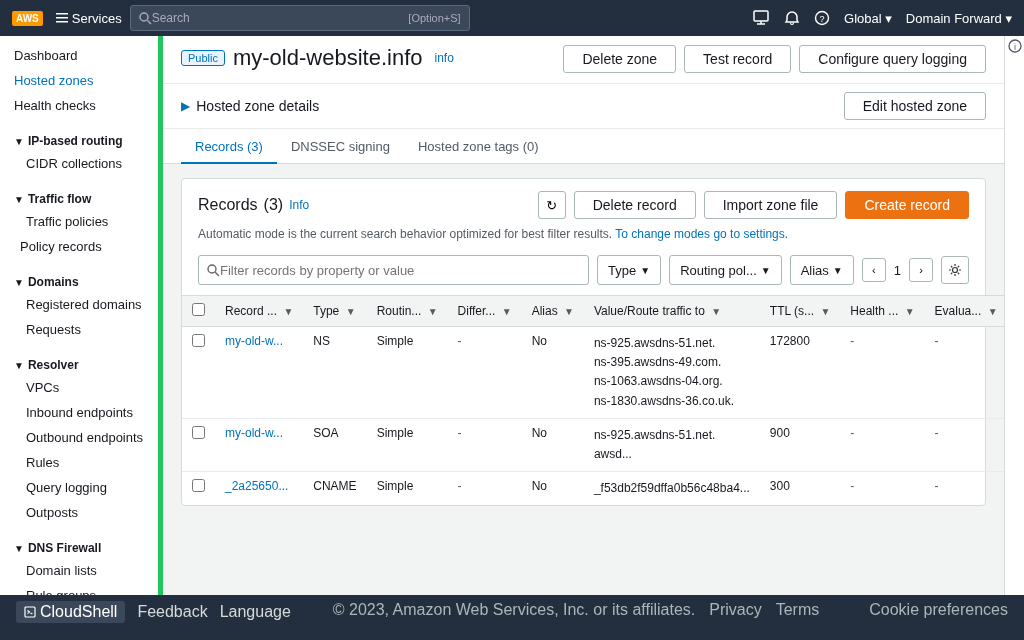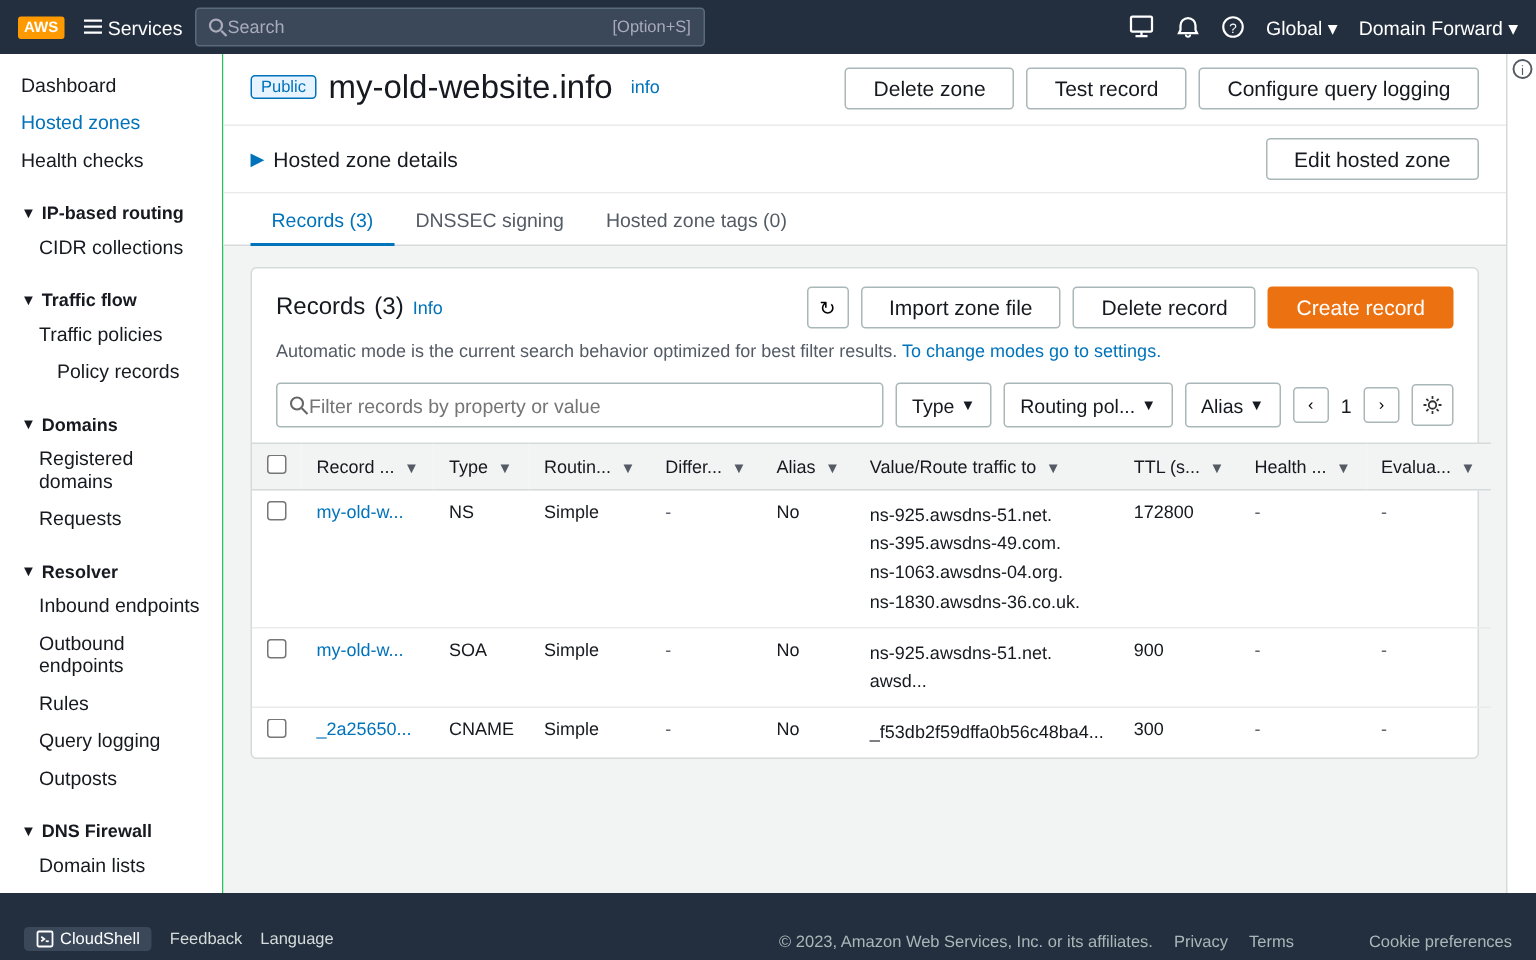--- a/index.html
+++ b/index.html
@@ -49,23 +49,23 @@
       outline: none;
       flex: 1;
     }
     .top-nav .search-bar input::placeholder { color: #aab; }
     .top-nav .search-shortcut { color: #aab; font-size: 11px; margin-left: 4px; }
     .top-nav-right { margin-left: auto; display: flex; align-items: center; gap: 14px; color: #fff; font-size: 13px; }
     .top-nav-right span { cursor: pointer; }
 
     
     .sidebar {
-      width: 149px;
-      background: #fff;
-      border-right: 1px solid #22c55e;
+      width: 163px;
+      background: #fff;
+      border-right: 5px solid #22c55e;
       overflow-y: auto;
       flex-shrink: 0;
       display: flex;
       flex-direction: column;
     }
     .sidebar-header {
       display: flex;
       align-items: center;
       justify-content: space-between;
       padding: 12px 14px 8px;
@@ -349,24 +349,24 @@
       font-size: 14px;
       width: 20px;
       height: 20px;
       display: flex; align-items: center; justify-content: center;
     }
 
     
     .footer {
       background: #232f3e;
       color: #d5dbdb;
-      font-size: 11px;
+      font-size: 16px;
       padding: 6px 16px;
       display: flex;
-      align-items: flex-end;
+      align-items: flex-start;
       justify-content: space-between;
       position: fixed;
       bottom: 0; left: 0; right: 0;
       height: 45px;
     }
     .footer-left { display: flex; align-items: center; gap: 12px; }
     .footer-right { display: flex; gap: 14px; color: #aab7b8; }
     .footer-cloudshell {
       background: #3a4859;
       border-radius: 3px;
@@ -442,37 +442,38 @@
         </div>
         <span class="sidebar-item" style="padding-left:26px">CIDR collections</span>
       </div>
 
       <div class="sidebar-section">
         <div class="sidebar-section-title">
           <span class="arrow">▼</span>
           <span>Traffic flow</span>
         </div>
         <span class="sidebar-item" style="padding-left:26px">Traffic policies</span>
-        <span class="sidebar-item" style="padding-left:38px">Policy records</span>
+        <span class="sidebar-item" style="padding-left:20px">Policy records</span>
       </div>
 
       <div class="sidebar-section">
         <div class="sidebar-section-title">
           <span class="arrow">▼</span>
           <span>Domains</span>
         </div>
         <span class="sidebar-item" style="padding-left:26px">Registered domains</span>
         <span class="sidebar-item" style="padding-left:26px">Requests</span>
       </div>
 
       <div class="sidebar-section">
         <div class="sidebar-section-title">
           <span class="arrow">▼</span>
           <span>Resolver</span>
         </div>
+        <span class="sidebar-item" style="padding-left:26px">VPCs</span>
         <span class="sidebar-item" style="padding-left:26px">Inbound endpoints</span>
         <span class="sidebar-item" style="padding-left:26px">Outbound endpoints</span>
         <span class="sidebar-item" style="padding-left:26px">Rules</span>
         <span class="sidebar-item" style="padding-left:26px">Query logging</span>
         <span class="sidebar-item" style="padding-left:26px">Outposts</span>
       </div>
 
       <div class="sidebar-section">
         <div class="sidebar-section-title">
           <span class="arrow">▼</span>
@@ -532,22 +533,22 @@
 
       <div class="records-panel">
         <div class="records-panel-header">
           <div class="records-title">
             <span>Records</span>
             <span>(3)</span>
             <span class="info-link">Info</span>
           </div>
           <div class="records-actions">
             <button class="refresh-btn">↻</button>
+            <button class="btn btn-default">Delete record</button>
             <button class="btn btn-default">Import zone file</button>
-            <button class="btn btn-default">Delete record</button>
             <button class="btn btn-primary">Create record</button>
           </div>
         </div>
 
         <div class="records-subtitle">
           <span>Automatic mode is the current search behavior optimized for best filter results.</span>
           <a>To change modes go to settings.</a>
         </div>
 
         <div class="search-filter-row">

